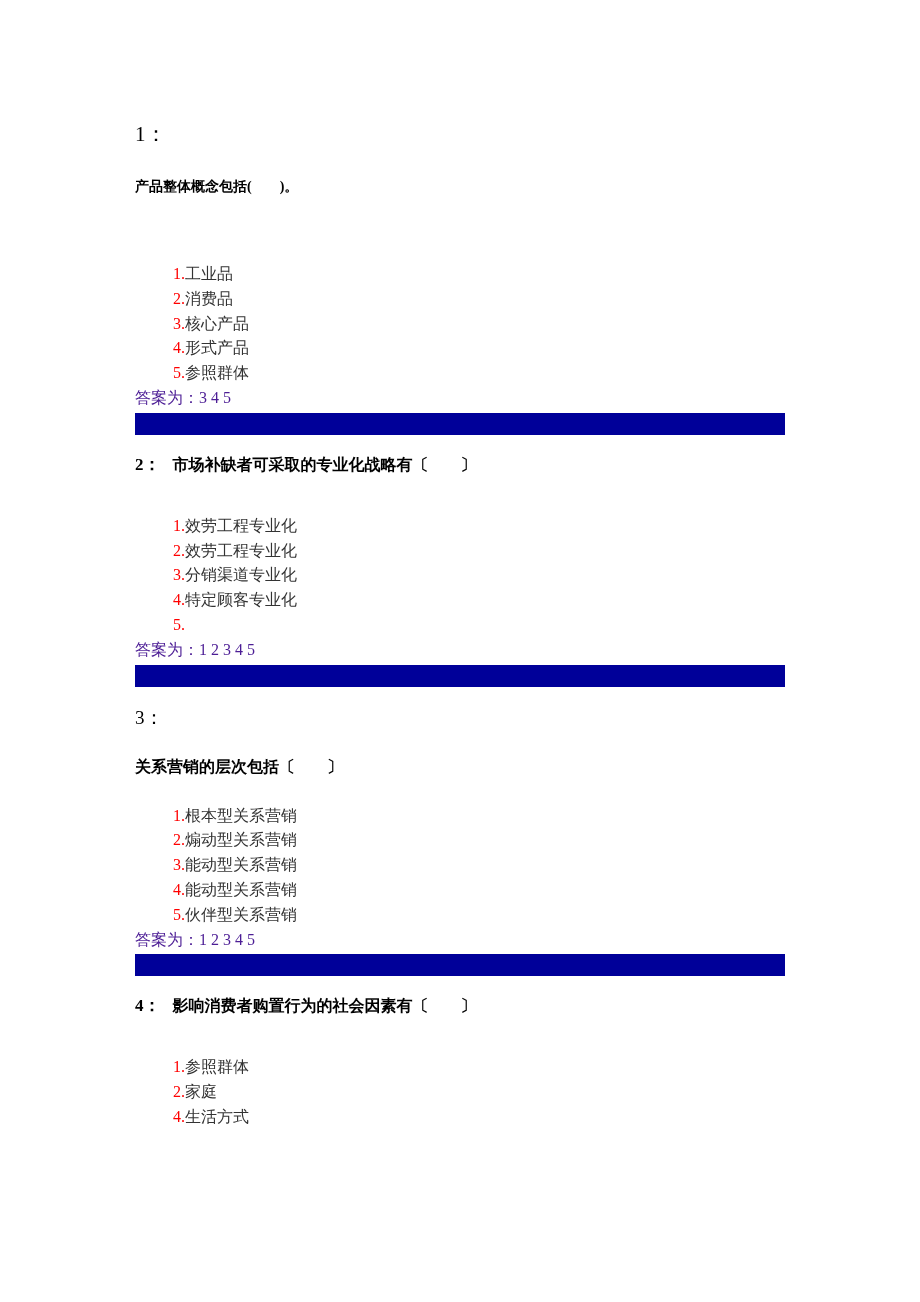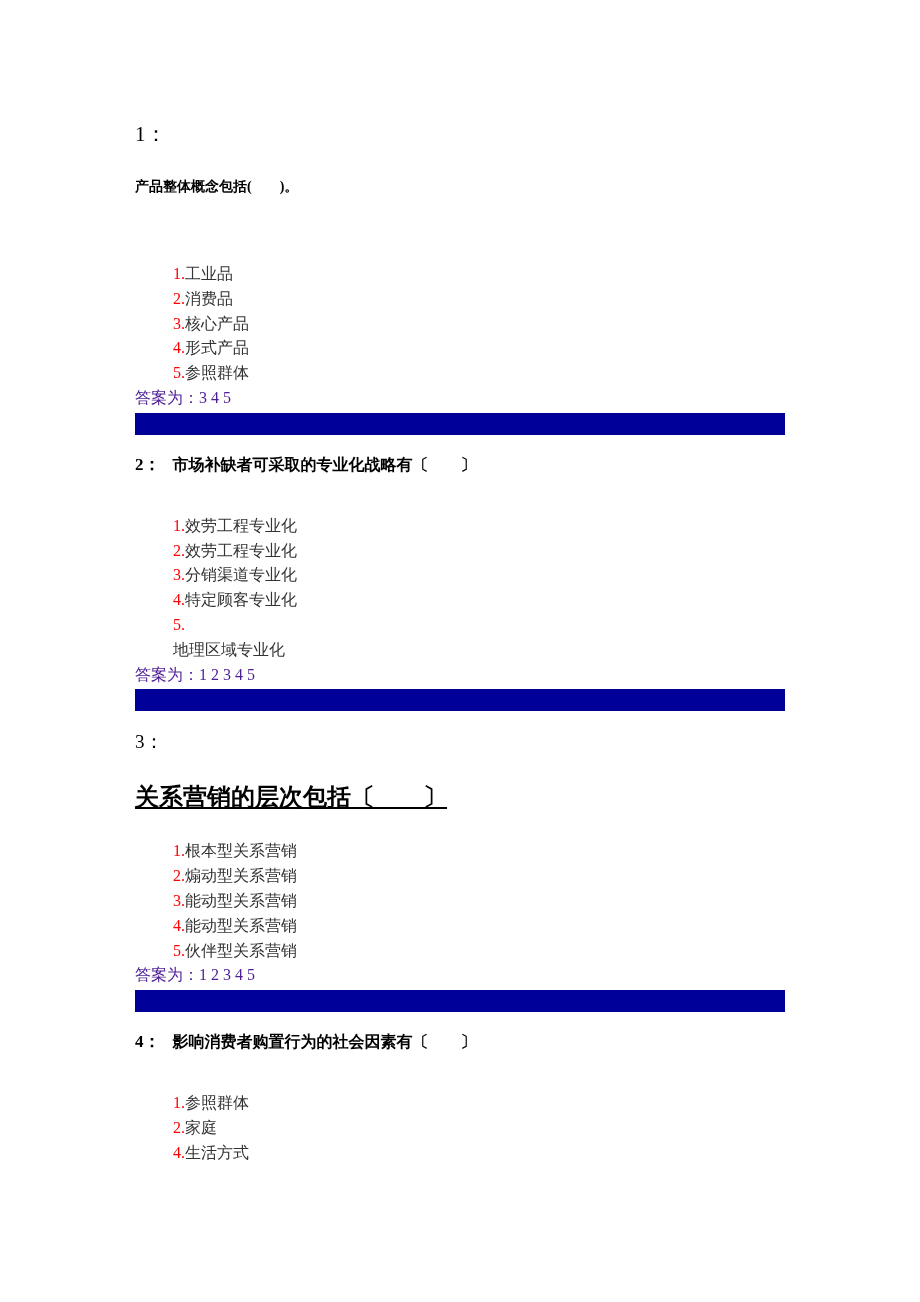--- a/index.html
+++ b/index.html
@@ -24,24 +24,23 @@
       font-size: 17px;
       font-weight: bold;
       display: inline;
     }
     .question-title-large {
       font-size: 14px;
       font-weight: bold;
       margin-bottom: 66px;
     }
     .question-title-medium {
-      font-size: 24px;
+      font-size: 16px;
       font-weight: bold;
       margin-bottom: 20px;
-      text-decoration: underline;
     }
     .question-line-inline {
       margin-bottom: 38px;
     }
     .question-title-inline {
       font-size: 16px;
       font-weight: bold;
       margin-left: 8px;
     }
     .options-block {
@@ -99,21 +98,20 @@
   <div class="question-line-inline">
     <span class="question-number-inline">2：</span>
     <span class="question-title-inline">市场补缺者可采取的专业化战略有〔　　〕</span>
   </div>
   <div class="options-block">
     <div class="option-line"><span class="option-num">1.</span><span class="option-text">效劳工程专业化</span></div>
     <div class="option-line"><span class="option-num">2.</span><span class="option-text">效劳工程专业化</span></div>
     <div class="option-line"><span class="option-num">3.</span><span class="option-text">分销渠道专业化</span></div>
     <div class="option-line"><span class="option-num">4.</span><span class="option-text">特定顾客专业化</span></div>
     <div class="option-line"><span class="option-num">5.</span></div>
-    <div class="option-line"><span class="option-text">地理区域专业化</span></div>
     <div class="answer-line">答案为：1 2 3 4 5</div>
   </div>
   <div class="blue-divider"></div>
 </div>
 
 <div>
   <div class="q3-number">3：</div>
   <div class="question-title-medium">关系营销的层次包括〔　　〕</div>
   <div class="spacer-small"></div>
   <div class="options-block">

